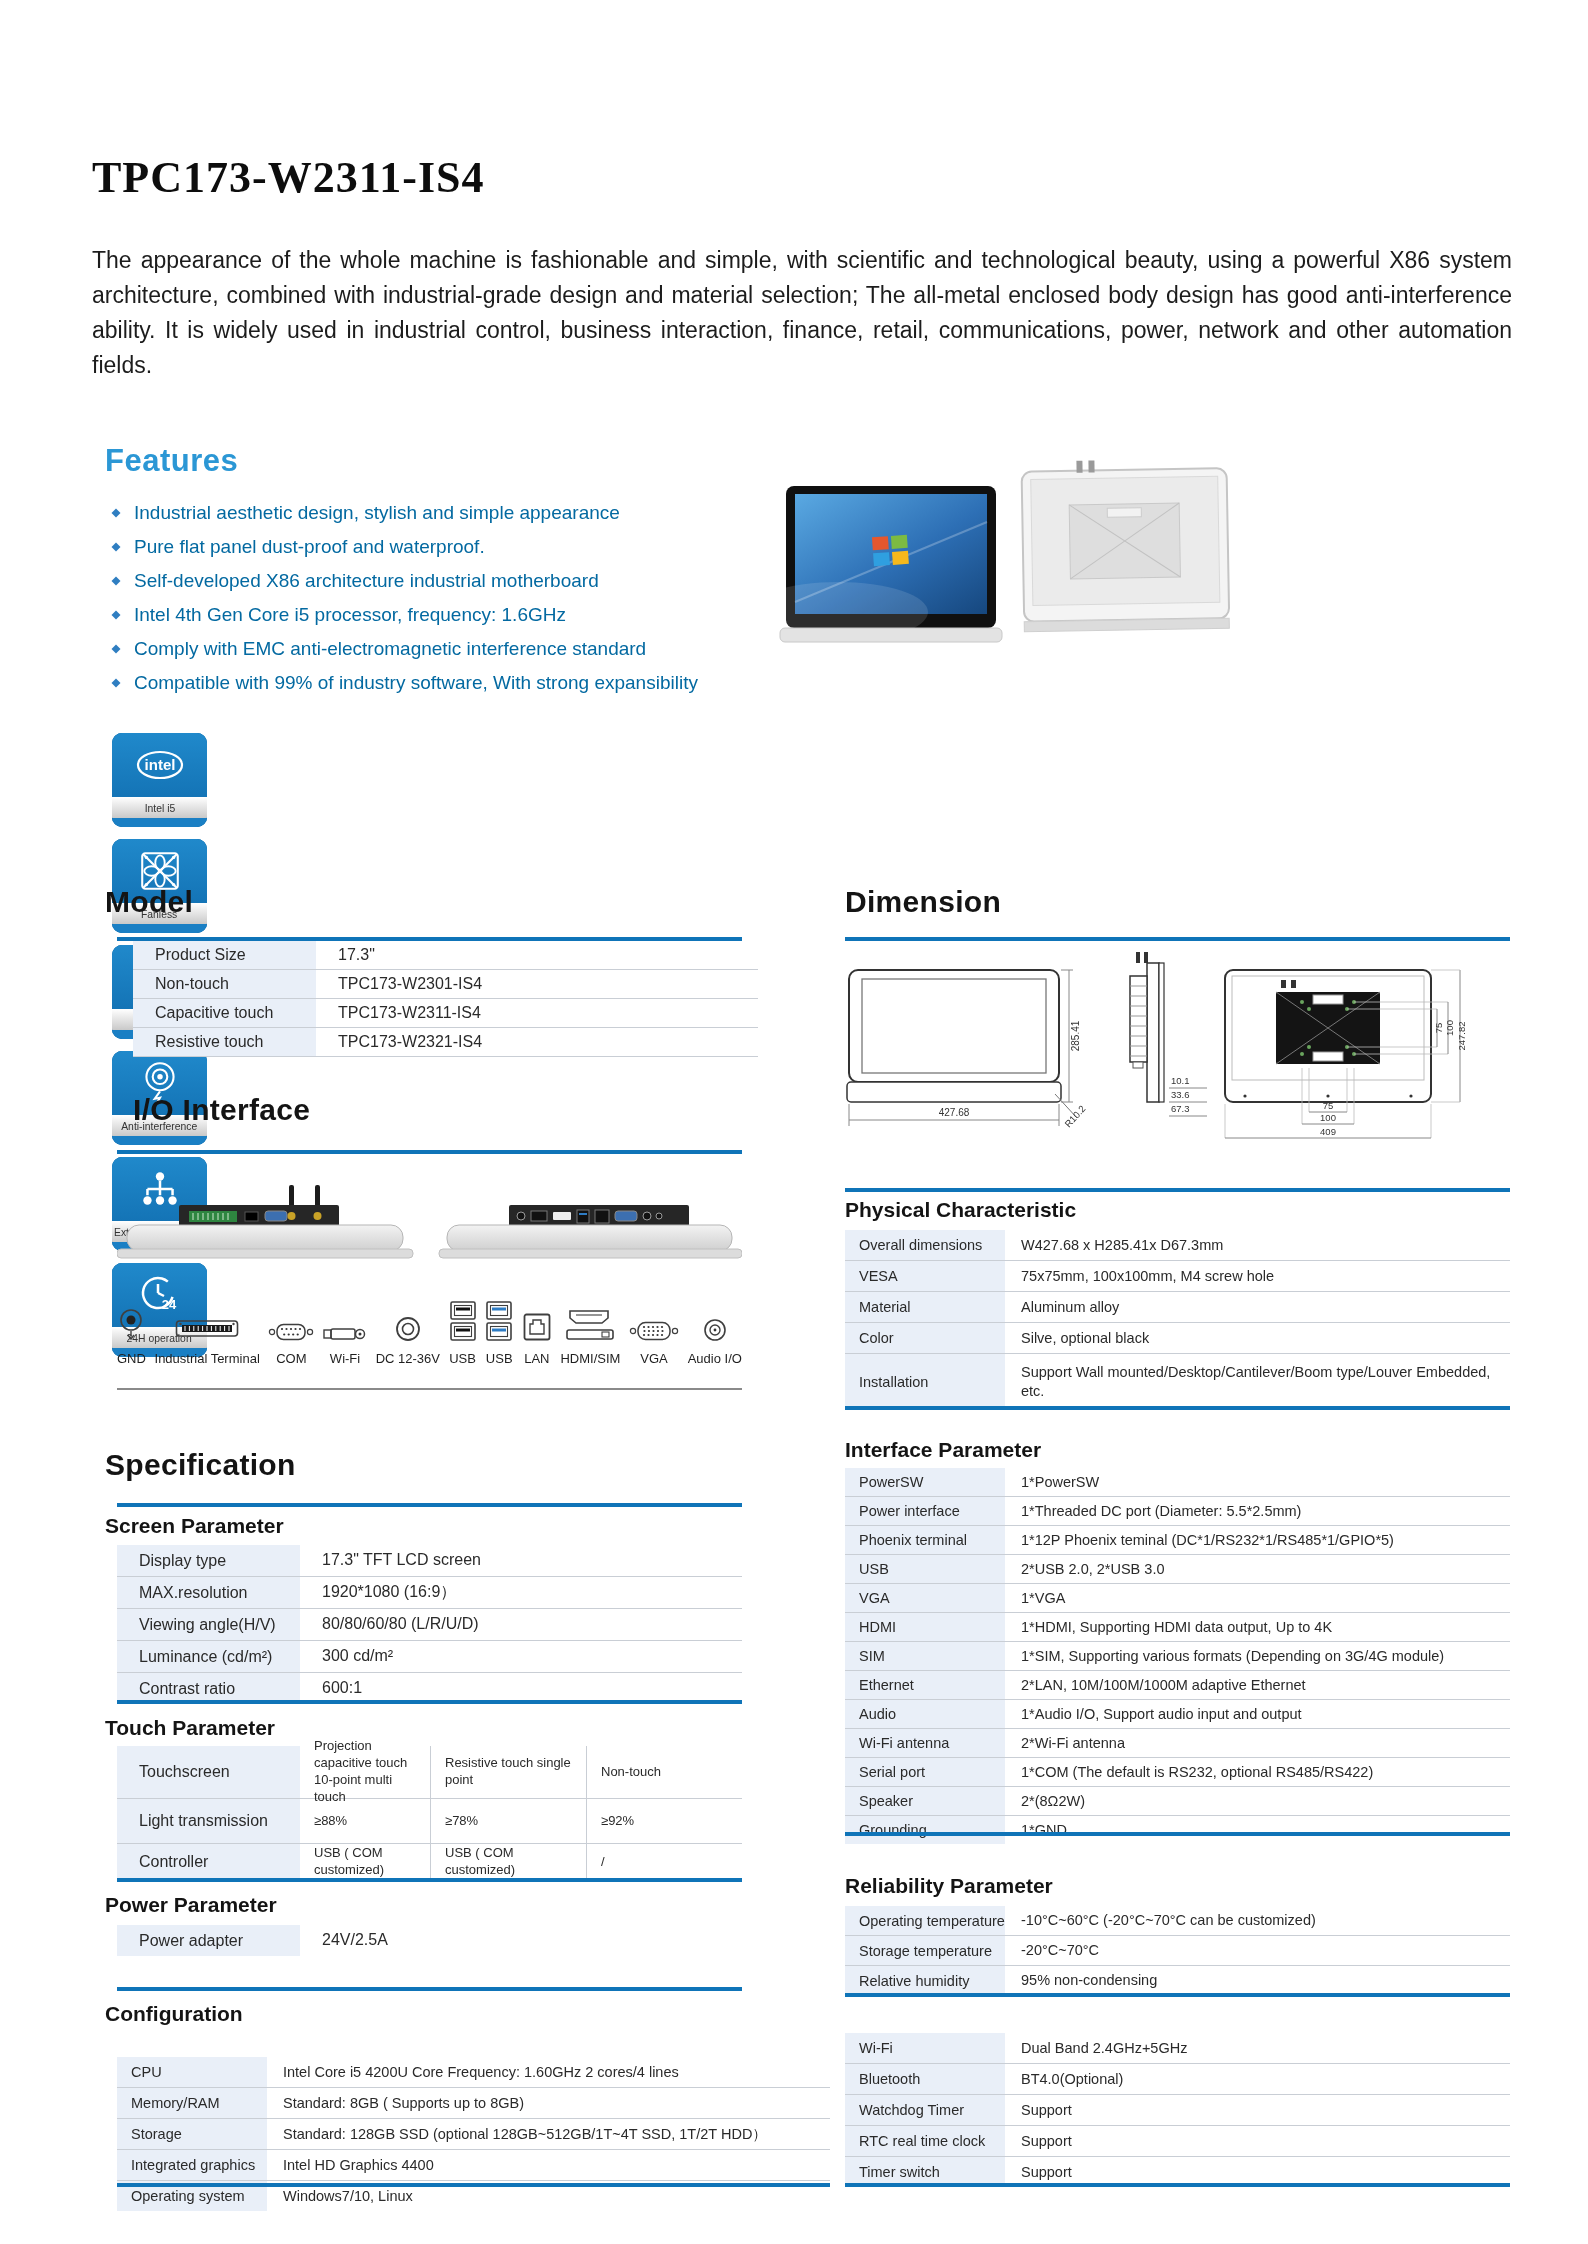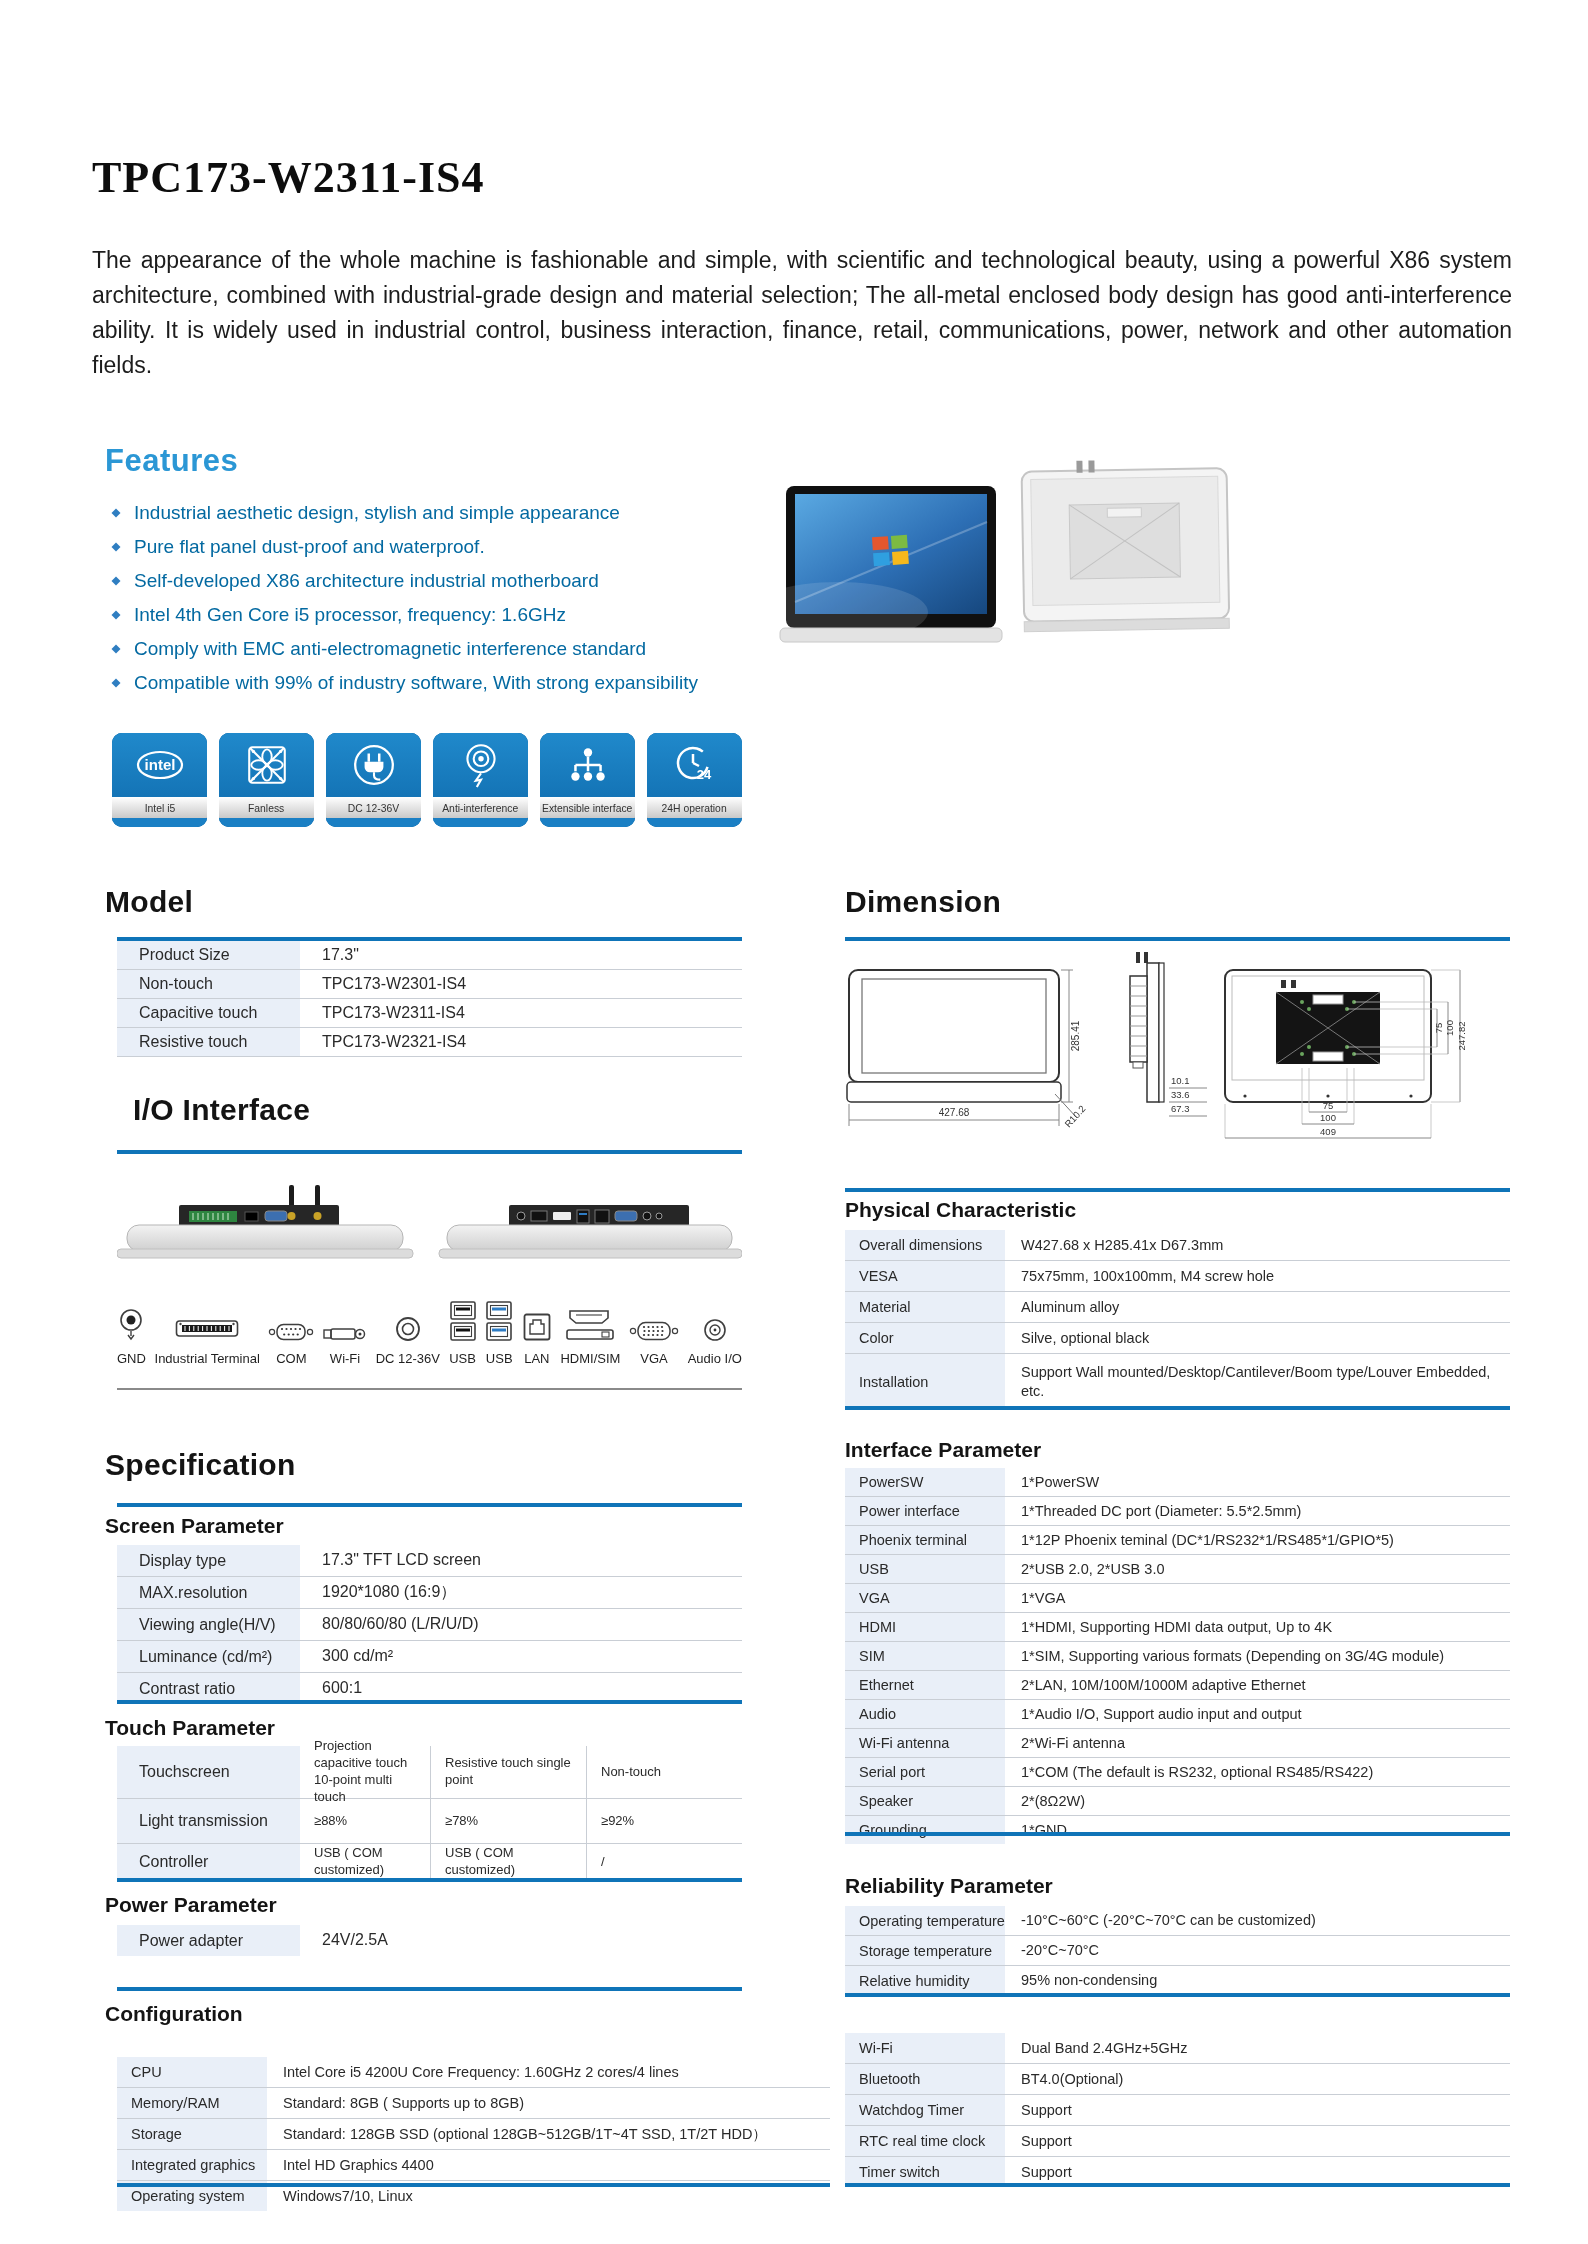--- a/index.html
+++ b/index.html
@@ -29,21 +29,21 @@
   .badge-strip{flex:1;background:#1a7fc4;}
 
   .tbl{position:absolute;}
   .trow{display:flex;align-items:stretch;border-bottom:1px solid #c9ced5;height:var(--rh,30px);}
   .trow:last-child{border-bottom:none;}
   .lab{width:var(--labw,183px);background:#e9eff8;display:flex;align-items:center;padding-left:22px;
        box-sizing:border-box;font-size:16px;color:#2a2a2a;flex:none;}
   .val{flex:1;display:flex;align-items:center;padding-left:22px;font-size:16px;color:#2a2a2a;line-height:1.3;}
   .sm .lab{font-size:14.5px;padding-left:14px;}
   .sm .val{font-size:14.5px;padding-left:16px;}
-  .gray-bottom{border-bottom:1px solid #c9ced5;}
+  .gray-bottom{border-bottom:1px solid #c9ced5;margin-left:16px;}
 
   .tc{display:flex;align-items:center;padding:4px 8px 4px 14px;font-size:13px;color:#2a2a2a;
       line-height:1.3;box-sizing:border-box;}
   .tc.b{border-left:1px solid #c9ced5;}
 
   .ports{display:flex;justify-content:space-between;align-items:flex-end;}
   .port{display:flex;flex-direction:column;align-items:center;gap:9px;}
   .port .plabel{font-size:13px;color:#1f1f1f;white-space:nowrap;}
   .pico{display:block;}
 
@@ -113,21 +113,21 @@
     <path d="M17,150 Q90,120 209,70" stroke="#ffffff" stroke-width="2" fill="none" opacity="0.25"></path>
     <g transform="rotate(-4 113 100)">
       <rect x="95" y="84" width="16" height="13" fill="#e4572e"></rect>
       <rect x="114" y="84" width="16" height="13" fill="#7cbb42"></rect>
       <rect x="95" y="100" width="16" height="13" fill="#2f9fe0"></rect>
       <rect x="114" y="100" width="16" height="13" fill="#f5b81c"></rect>
     </g>
     <rect x="2" y="176" width="222" height="14" rx="5" fill="#e3e3e3" stroke="#c8c8c8"></rect>
   </svg>
 
-  <div class="abs badges" style="left:112px;top:733px;">
+  <div class="abs badges" style="left:112px;top:733px;flex-direction:column;">
     <div class="badge">
       <div class="badge-icon">
         <svg width="50" height="42" viewBox="0 0 50 42">
             <ellipse cx="25" cy="21" rx="22" ry="13" fill="none" stroke="#fff" stroke-width="2.2"></ellipse>
             <text x="25" y="26" text-anchor="middle" font-size="15" font-weight="bold" fill="#fff" font-family="&quot;Liberation Sans&quot;,sans-serif">intel</text>
           </svg>
       </div>
       <div class="badge-label">
           <span>Intel i5</span>
         </div>

